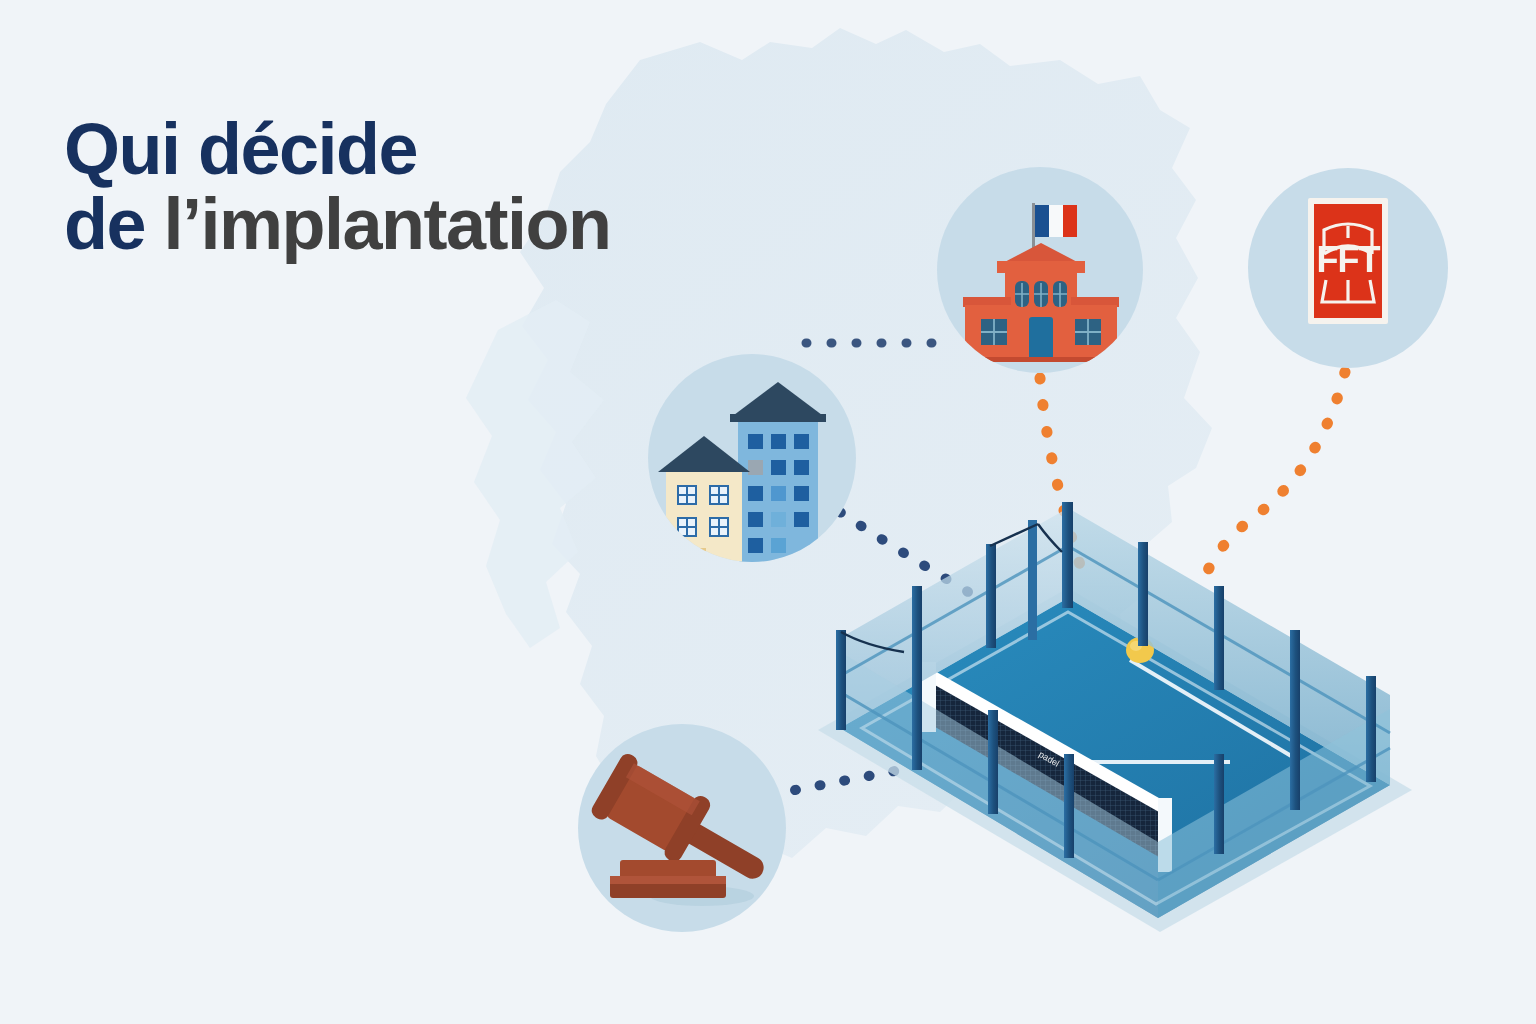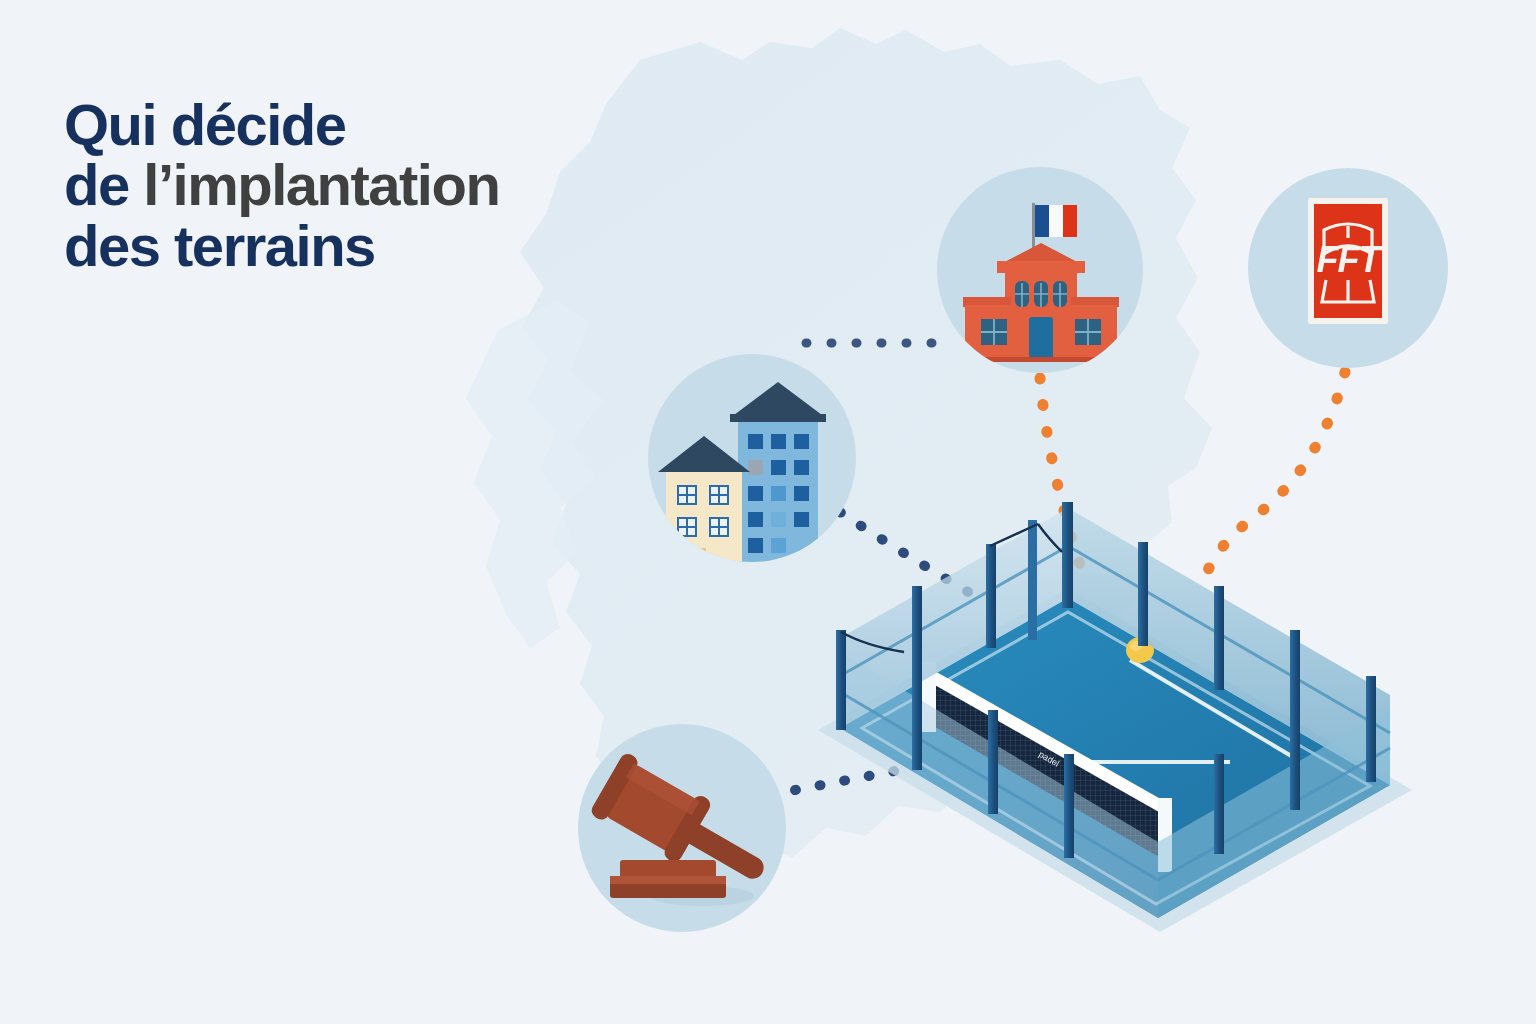--- a/index.html
+++ b/index.html
@@ -9,39 +9,38 @@
     font-family:"Liberation Sans", sans-serif;
     position:relative;
   }
   #stage{position:absolute;inset:0;width:1536px;height:1024px;}
 
   
   .map-layer{position:absolute;left:0;top:0;width:1536px;height:1024px;}
 
   
   .headline{
-    position:absolute;left:64px;top:95px;
+    position:absolute;left:64px;top:112px;
     width:800px;
     line-height:1.04;
     font-weight:700;
-    font-size:58px;
+    font-size:72px;
     letter-spacing:-1.5px;
     user-select:none;
   }
   .hl-line{display:block;white-space:nowrap;}
   .navy{color:#17315f;}
   .red{color:#404040;}
 
   
   .bubble{
     position:absolute;border-radius:50%;
     background:#c7dce9;
     display:flex;align-items:center;justify-content:flex-start;
     overflow:hidden;
-    font-style:italic;
   }
   .bubble svg{display:block;}
 
   
   .dots{position:absolute;left:0;top:0;width:1536px;height:1024px;pointer-events:none;}
 
   
   .court{position:absolute;left:800px;top:480px;width:640px;height:470px;}
 </style>
 </head>
@@ -72,23 +71,20 @@
              L596 478 L560 508 L578 552 L546 582 L560 628 L530 648
              L506 614 L486 566 L500 520 L474 482 L492 436 L466 398 Z" fill="#e3edf4" opacity="0.85"></path>
   </svg>
 
   <div class="headline">
     <span class="hl-line">
       <span class="navy">Qui décide</span>
     </span>
     <span class="hl-line">
       <span class="navy">de </span><span class="red">l’implantation</span>
-    </span>
-    <span class="hl-line">
-      <span class="navy">des terrains</span>
     </span>
   </div>
 
   <svg class="dots" viewBox="0 0 1536 1024" xmlns="http://www.w3.org/2000/svg" aria-hidden="true">
 
     <path d="M806 343 L950 343" fill="none" stroke="#3b5680" stroke-width="9" stroke-linecap="round" stroke-dasharray="1 24"></path>
 
     <path d="M1040 378 Q1048 470 1085 580" fill="none" stroke="#ef8030" stroke-width="11" stroke-linecap="round" stroke-dasharray="1 26"></path>
 
     <path d="M1345 372 Q1320 470 1250 520 Q1215 548 1205 578" fill="none" stroke="#ef8030" stroke-width="11" stroke-linecap="round" stroke-dasharray="1 26"></path>

